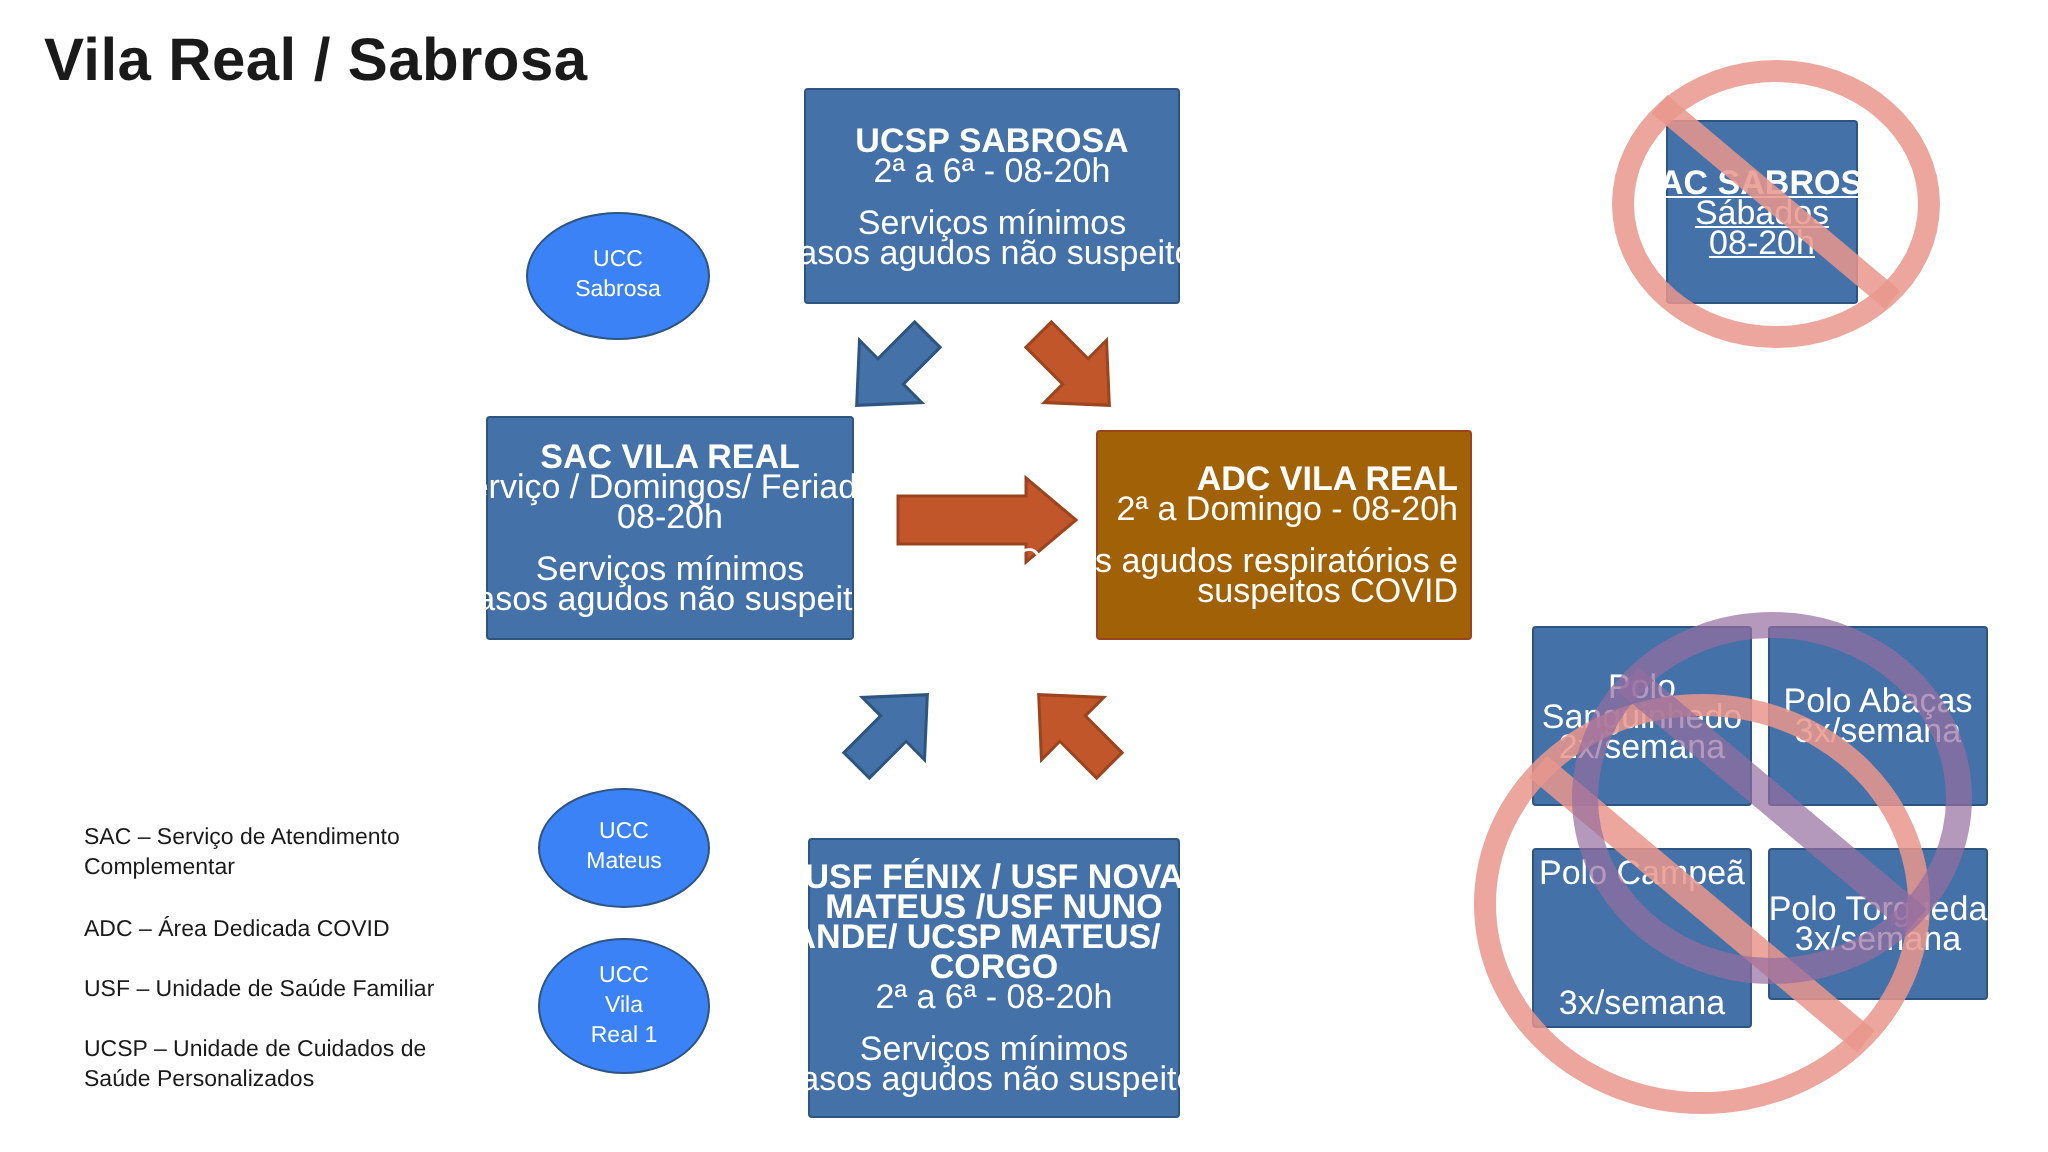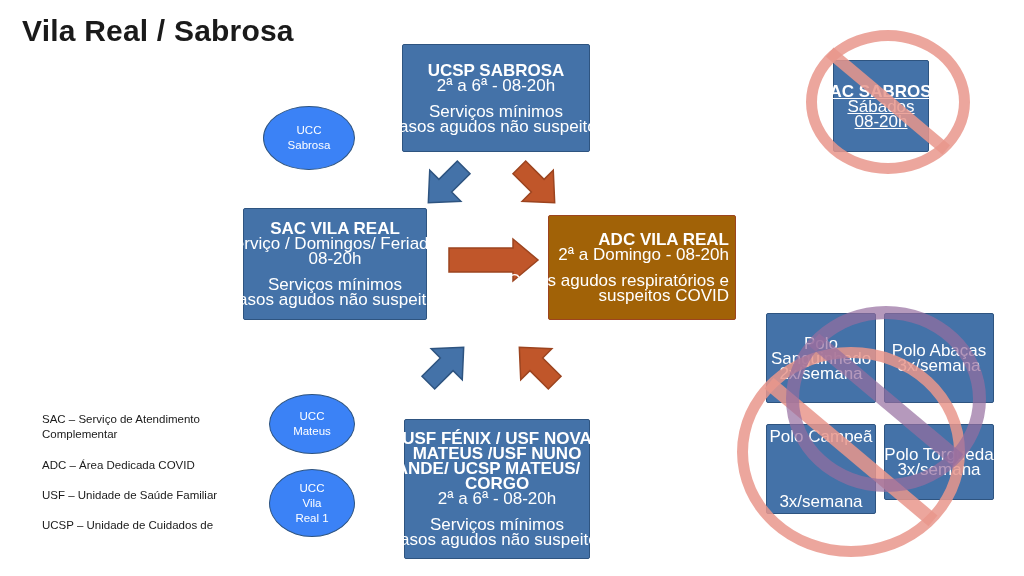--- a/index.html
+++ b/index.html
@@ -220,15 +220,16 @@
     <div>Complementar</div>
   </div>
   <div class="legend" style="top:458px;">
     <div>ADC – Área Dedicada COVID</div>
   </div>
   <div class="legend" style="top:488px;">
     <div>USF – Unidade de Saúde Familiar</div>
   </div>
   <div class="legend" style="top:518px;">
     <div>UCSP – Unidade de Cuidados de</div>
+    <div>Saúde Personalizados</div>
   </div>
 
 </div>
 
 </body></html>

